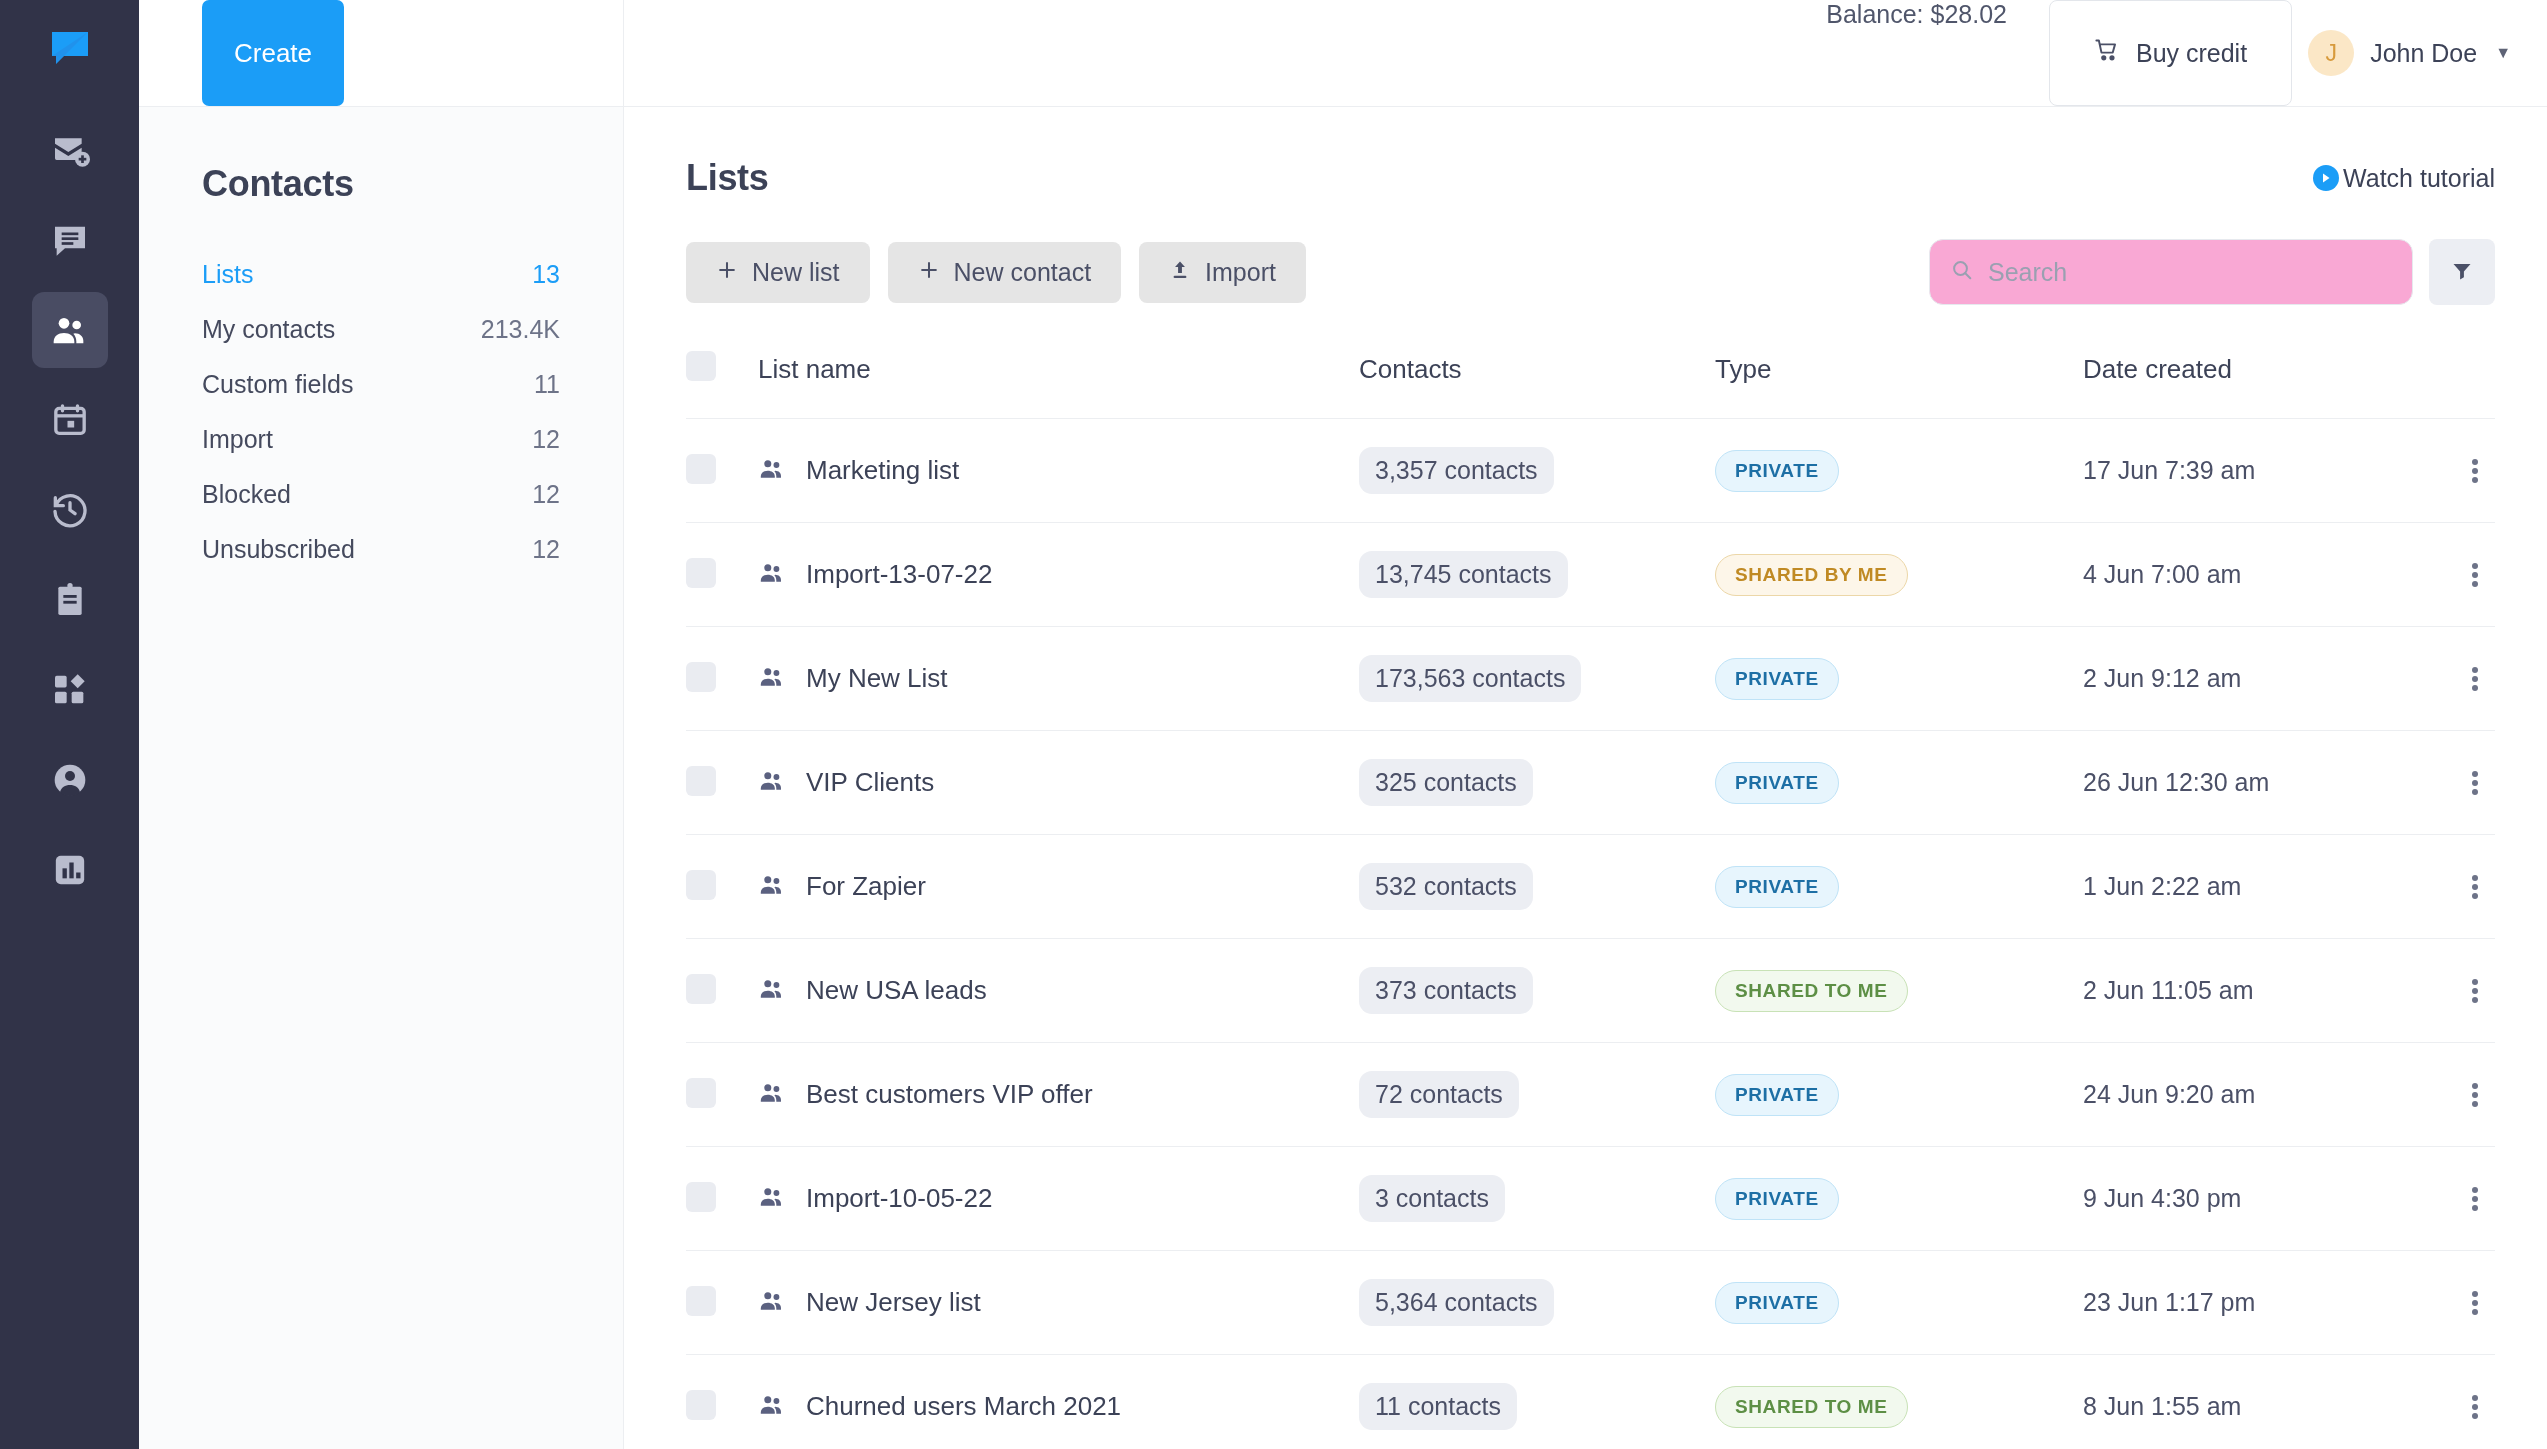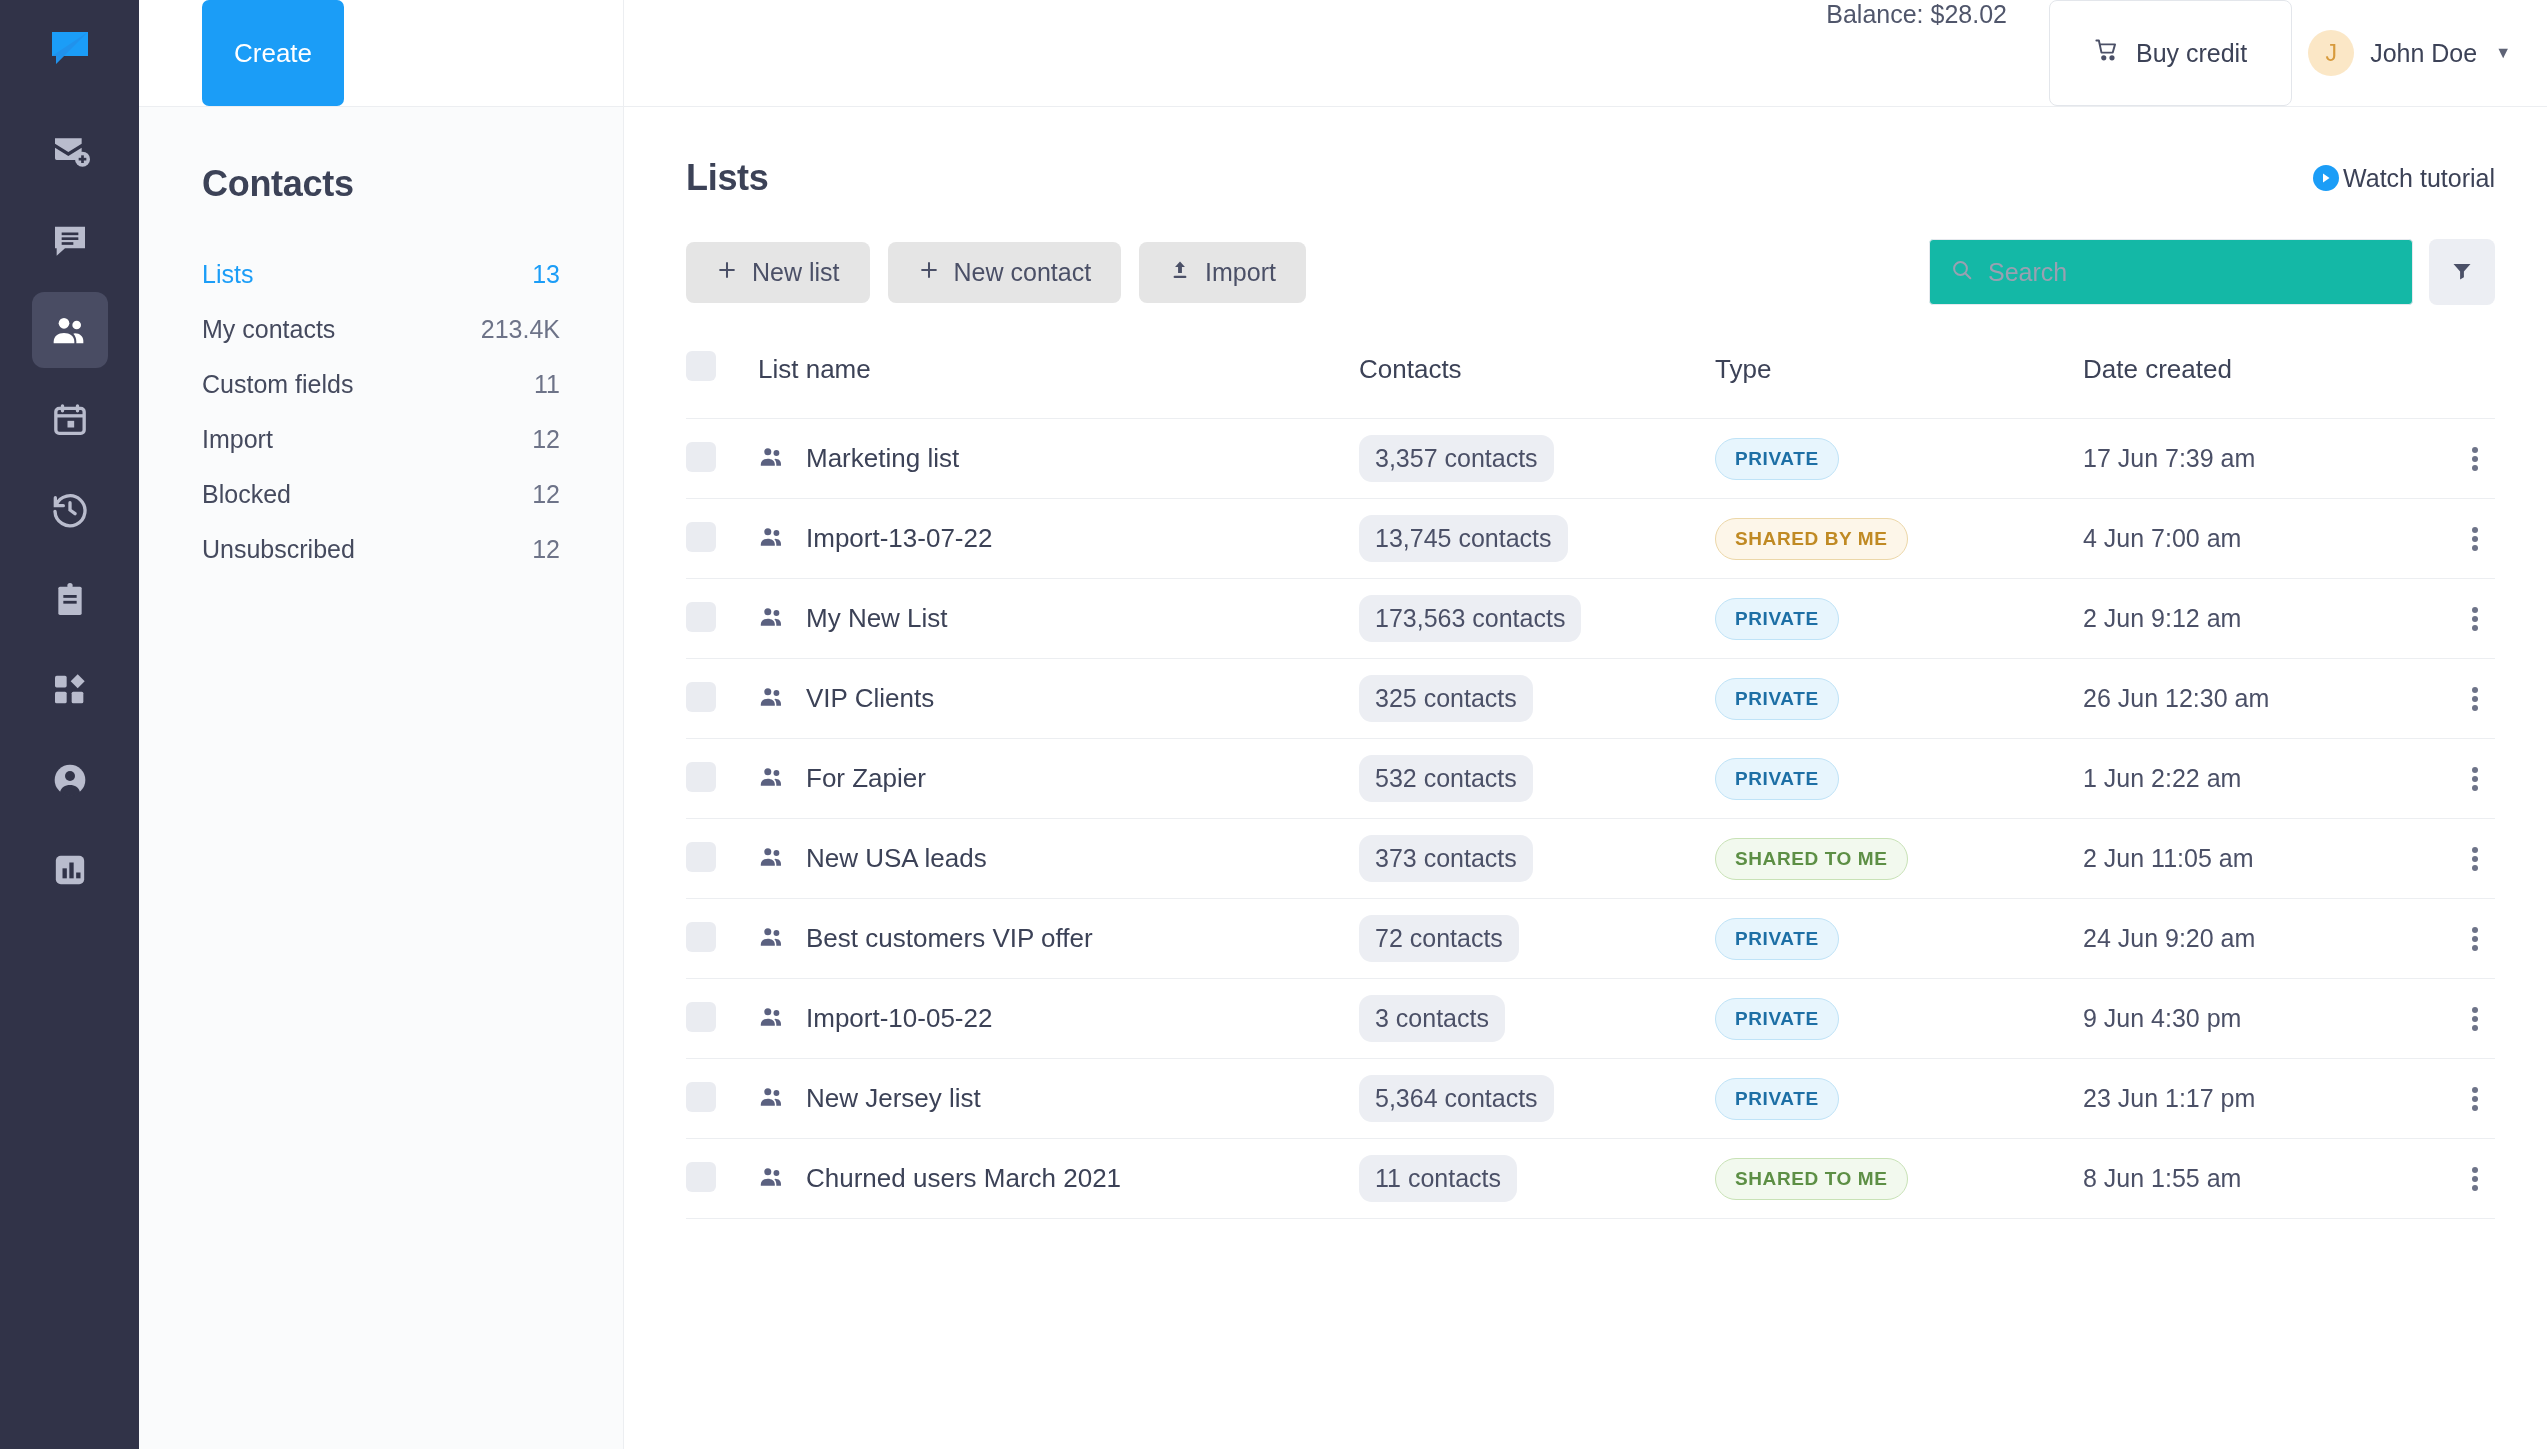--- a/index.html
+++ b/index.html
@@ -129,24 +129,24 @@
     border: none; border-radius: 8px;
     font-size: 25px; color: #4b5067;
     padding: 16px 30px;
     display: flex; align-items: center; gap: 14px;
     cursor: pointer;
     font-family: "Liberation Sans", sans-serif;
   }
   .toolbar-right { display: flex; align-items: center; gap: 16px; }
   .search-wrap {
     width: 484px; height: 66px;
-    border: 1px solid #e6e9ee; border-radius: 4px;
+    border: 1px solid #e6e9ee; border-radius: 14px;
     display: flex; align-items: center; gap: 14px;
     padding: 0 20px;
-    background: #14b8a6;
+    background: #f9a8d4;
   }
   .search-input {
     border: none; outline: none; flex: 1;
     font-size: 25px; color: #3c4257;
     font-family: "Liberation Sans", sans-serif;
     background: transparent;
   }
   .search-input::placeholder { color: #9aa0b1; }
   .filter-btn {
     width: 66px; height: 66px;
@@ -165,21 +165,21 @@
     border-bottom: 1px solid #eceef1;
   }
   .col-cb   { width: 72px; }
   .col-name { width: 601px; }
   .col-cnt  { width: 356px; }
   .col-type { width: 368px; }
   .col-date { width: auto; }
   .col-menu { width: 80px; }
 
   table.lists td {
-    padding: 16px 0;
+    padding: 28px 0;
     border-bottom: 1px solid #eceef1;
     vertical-align: middle;
   }
   tbody tr:last-child td { border-bottom: 1px solid #eceef1; }
 
   .cbox {
     width: 30px; height: 30px; border-radius: 6px;
     background: #eaecf1; display: inline-block; cursor: pointer;
   }
   .name-cell { display: flex; align-items: center; gap: 20px; }

